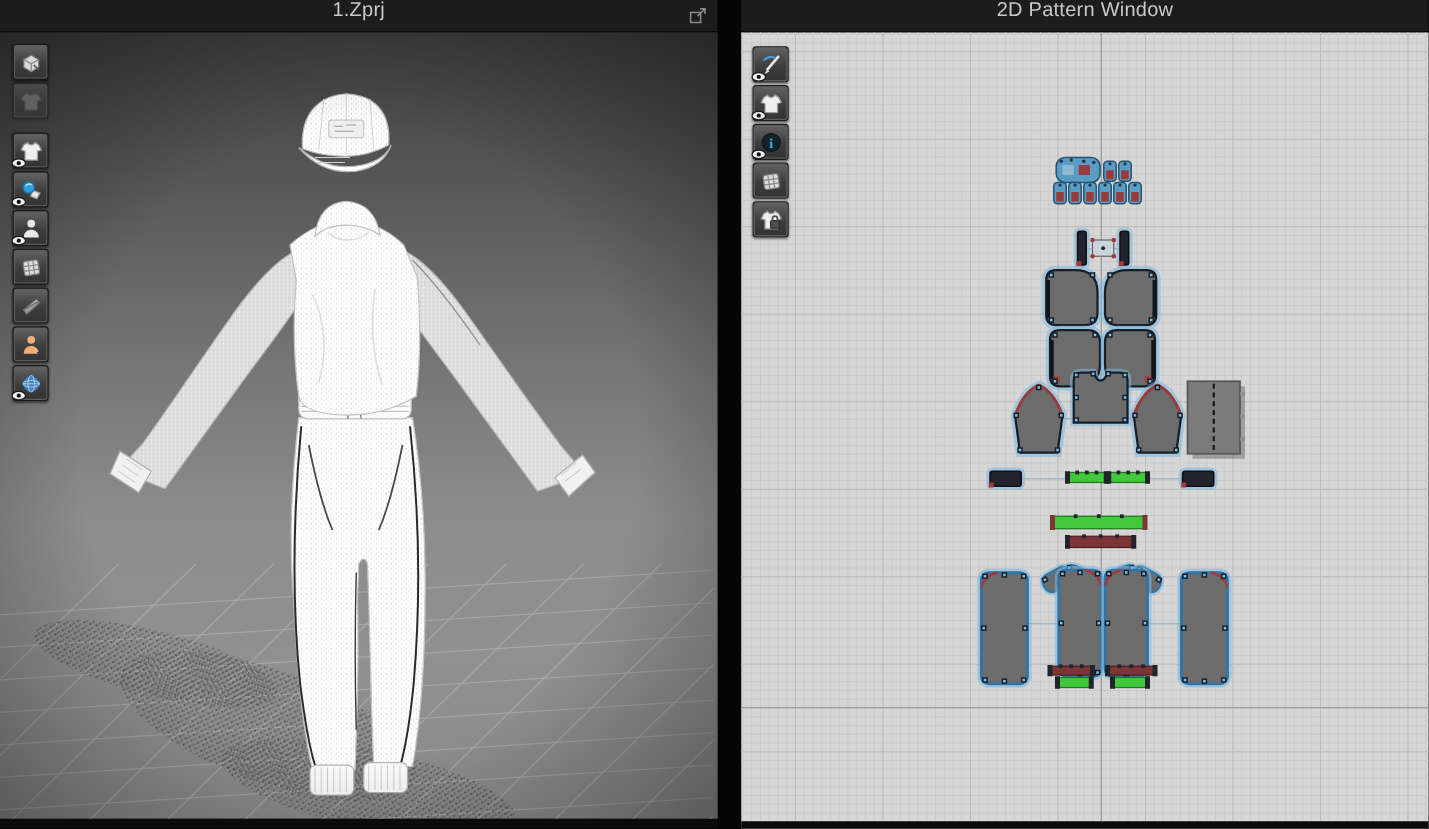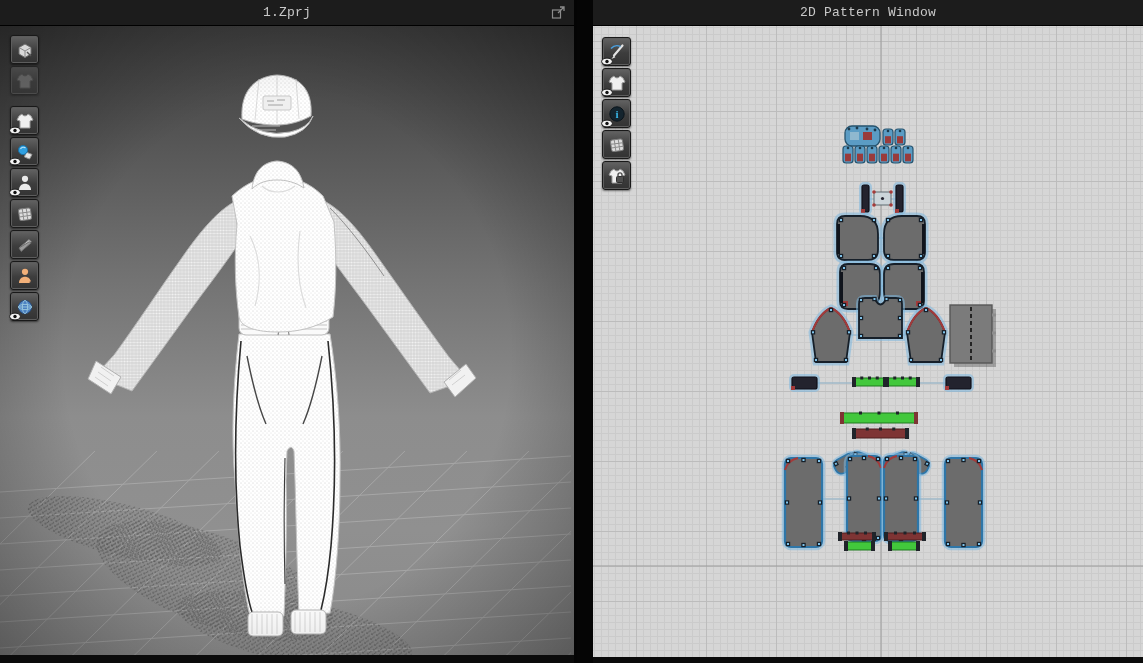--- a/index.html
+++ b/index.html
@@ -1,22 +1,22 @@
 <!DOCTYPE html>
 <html><head>
 <meta charset="utf-8">
 <style>
   html,body{margin:0;padding:0;background:#000;}
   body{width:1143px;height:663px;overflow:hidden;font-family:"Liberation Sans",sans-serif;}
   .app{display:flex;width:1143px;height:663px;background:#050505;}
   .panel{display:flex;flex-direction:column;}
   .panel.left{width:574px;border-right:3px solid #040404;}
   .panel.right{flex:1;padding-left:16px;}
-  .titlebar{flex:0 0 25px;height:25px;background:#1c1c1c;color:#c9c9c9;font-size:13px;
-    display:flex;align-items:center;justify-content:center;position:relative;border-bottom:1px solid #000;font-family:Liberation Mono, monospace;}
+  .titlebar{flex:0 0 25px;height:25px;background:#1c1c1c;color:#c9c9c9;font-size:16px;
+    display:flex;align-items:flex-start;justify-content:center;position:relative;border-bottom:1px solid #000;}
   .titlebar .title{letter-spacing:.2px;}
   .popout{position:absolute;right:8px;top:5px;width:15px;height:15px;cursor:pointer;opacity:.8;}
   .viewport{position:relative;flex:1;overflow:hidden;}
   .vp3d{background:linear-gradient(180deg,#3e3e3e 0%,#585858 20%,#757575 42%,#8d8d8d 62%,#909090 80%,#8a8a8a 100%);
     border-bottom:8px solid #0b0b0b;}
   .vignette{position:absolute;inset:0;pointer-events:none;
     background:radial-gradient(ellipse at 50% 52%, rgba(0,0,0,0) 55%, rgba(0,0,0,0.38) 100%);}
   .vp2d{background-color:#d6d6d6;border-bottom:6px solid #0b0b0b;
     background-image:
       linear-gradient(to right,#bcbcbc 1px,transparent 1px),

